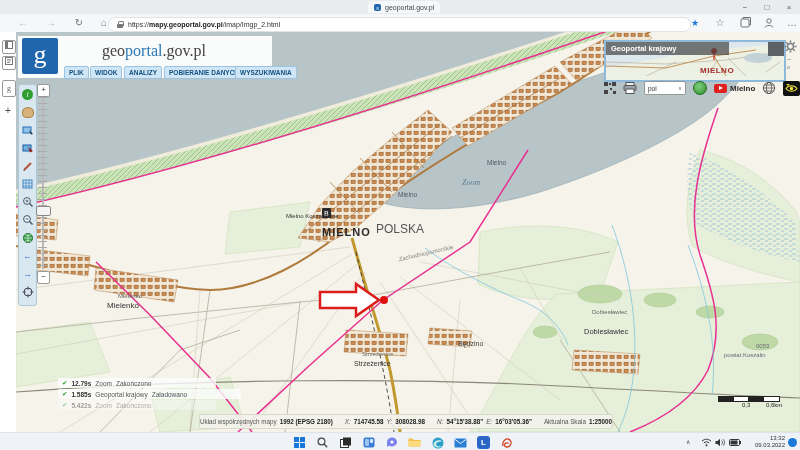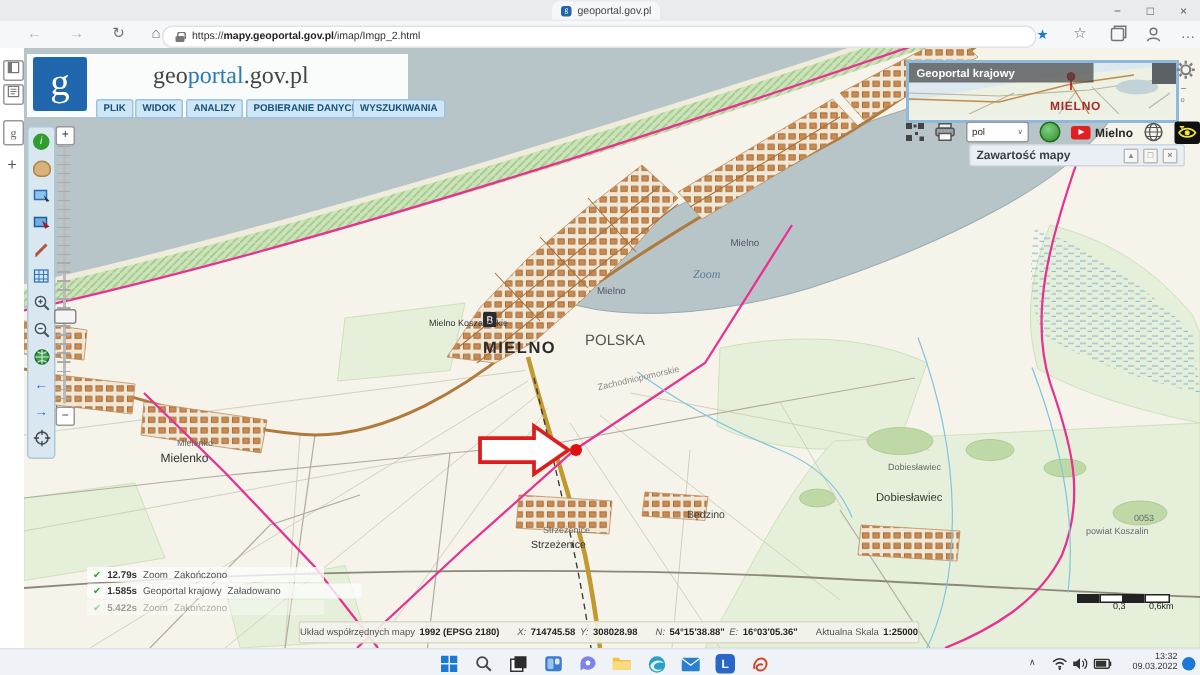--- a/index.html
+++ b/index.html
@@ -236,21 +236,21 @@
         <text x="326.5" y="184" font-size="7" fill="#fff" text-anchor="middle" font-family="DejaVu Sans">B</text>
       </g>
 
       <g>
         <polygon points="320,260 356,260 356,252 379,268 356,284 356,276 320,276" fill="#ffffff" stroke="#dd1c1c" stroke-width="2.5"></polygon>
         <circle cx="384" cy="268" r="4" fill="#e01010"></circle>
       </g>
     </svg>
 
     <span class="ml" style="left:322px;top:194px;font-size:11px;font-weight:bold;letter-spacing:1px;color:#2a2a2a;">MIELNO</span>
-    <span class="ml" style="left:390px;top:190px;font-size:10px;color:#555;">POLSKA</span>
+    <span class="ml" style="left:376px;top:190px;font-size:12px;color:#555;">POLSKA</span>
     <span class="ml" style="left:398px;top:218px;font-size:6px;color:#888;transform:rotate(-13deg);">Zachodniopomorskie</span>
     <span class="ml" style="left:398px;top:159px;font-size:6.5px;color:#556;">Mielno</span>
     <span class="ml" style="left:462px;top:146px;font-size:8px;font-style:italic;color:#5b7f95;font-family:'Liberation Serif',serif;">Zoom</span>
     <span class="ml" style="left:487px;top:127px;font-size:6.5px;color:#556;">Mielno</span>
     <span class="ml" style="left:28px;top:238px;font-size:7px;">Chłopy</span>
     <span class="ml" style="left:118px;top:261px;font-size:6px;color:#666;">Mielenko</span>
     <span class="ml" style="left:107px;top:269px;font-size:8px;color:#333;">Mielenko</span>
     <span class="ml" style="left:286px;top:181px;font-size:6px;color:#333;">Mielno Koszalińskie</span>
     <span class="ml" style="left:458px;top:308px;font-size:7px;">Będzino</span>
     <span class="ml" style="left:362px;top:319px;font-size:6px;color:#666;">Strzeżenice</span>
@@ -409,27 +409,20 @@
       <div class="eyebtn" style="background:#101010;">
           <svg width="13" height="9" viewBox="0 0 13 9">
             <path d="M1,4.5 C3.5,0.8 9.5,0.8 12,4.5 C9.5,8.2 3.5,8.2 1,4.5 Z" fill="none" stroke="#f2e43c" stroke-width="1.1"></path>
             <circle cx="6.5" cy="4.5" r="1.7" fill="#f2e43c"></circle>
             <path d="M1.5,0.5 h3 M3,-1 v3" stroke="#f2e43c" stroke-width="0.9"></path>
           </svg>
         </div>
 
     </div>
 
-    <div class="zaw">
-      <span>Zawartość mapy</span>
-      <span class="sp"></span>
-      <span class="zawico">▴</span>
-      <span class="zawico">□</span>
-      <span class="zawico">×</span>
-    </div>
 
     <div class="msg" style="top:346px;width:150px;">
       <span class="chk">✔</span>
       <span class="t">12.79s</span>
         <span>Zoom</span>
         <span>Zakończono</span>
     </div>
     <div class="msg" style="top:357px;width:175px;">
       <span class="chk">✔</span>
       <span class="t">1.585s</span>

